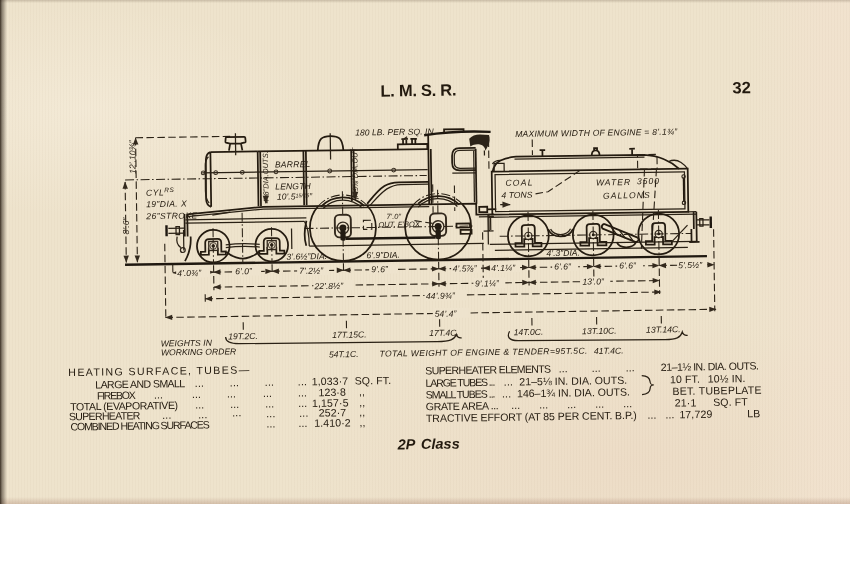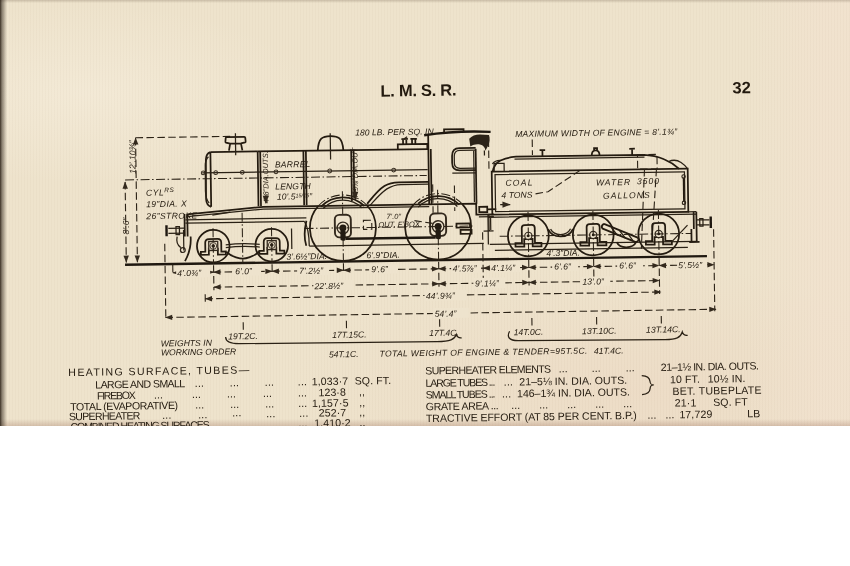--- a/index.html
+++ b/index.html
@@ -1,16 +1,16 @@
 <!DOCTYPE html>
 <html><head>
 <meta charset="utf-8">
 <style>
 html,body{margin:0;padding:0;}
-#page{position:relative;width:850px;height:426px;overflow:hidden;
+#page{position:relative;width:850px;height:504px;overflow:hidden;
 background-color:#eee3cc;
 background-image:
  repeating-linear-gradient(90deg, rgba(125,95,65,.03) 0 1px, rgba(255,255,255,0) 1px 3px),
  linear-gradient(90deg, rgba(38,28,18,.9) 0, rgba(38,28,18,.5) 2px, rgba(38,28,18,0) 7px),
  linear-gradient(0deg, rgba(150,105,88,.3) 0, rgba(150,105,88,0) 7px),
  linear-gradient(180deg, rgba(70,52,35,.22) 0, rgba(70,52,35,0) 3px),
  linear-gradient(90deg, rgba(240,226,206,0) 88%, rgba(242,226,207,.7) 97%),
  radial-gradient(ellipse 55% 40% at 75% 92%, rgba(235,210,190,.4), rgba(235,210,190,0) 75%),
  radial-gradient(ellipse 45% 35% at 10% 22%, rgba(248,240,224,.5), rgba(248,240,224,0) 60%);
 }

